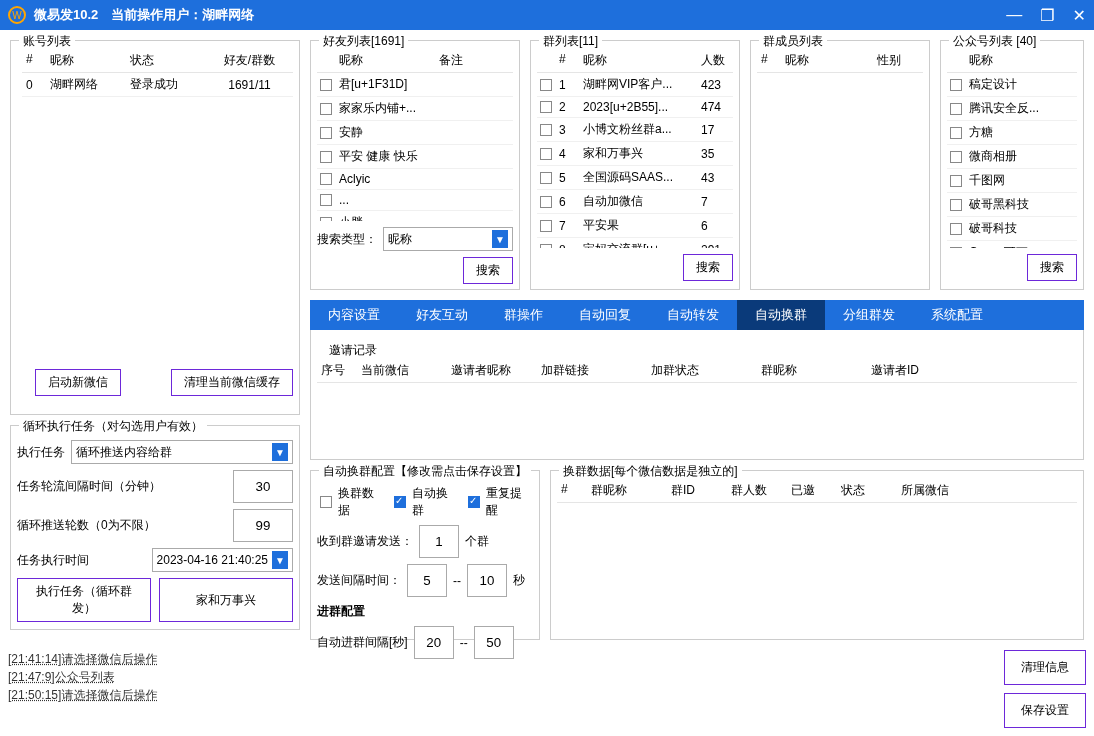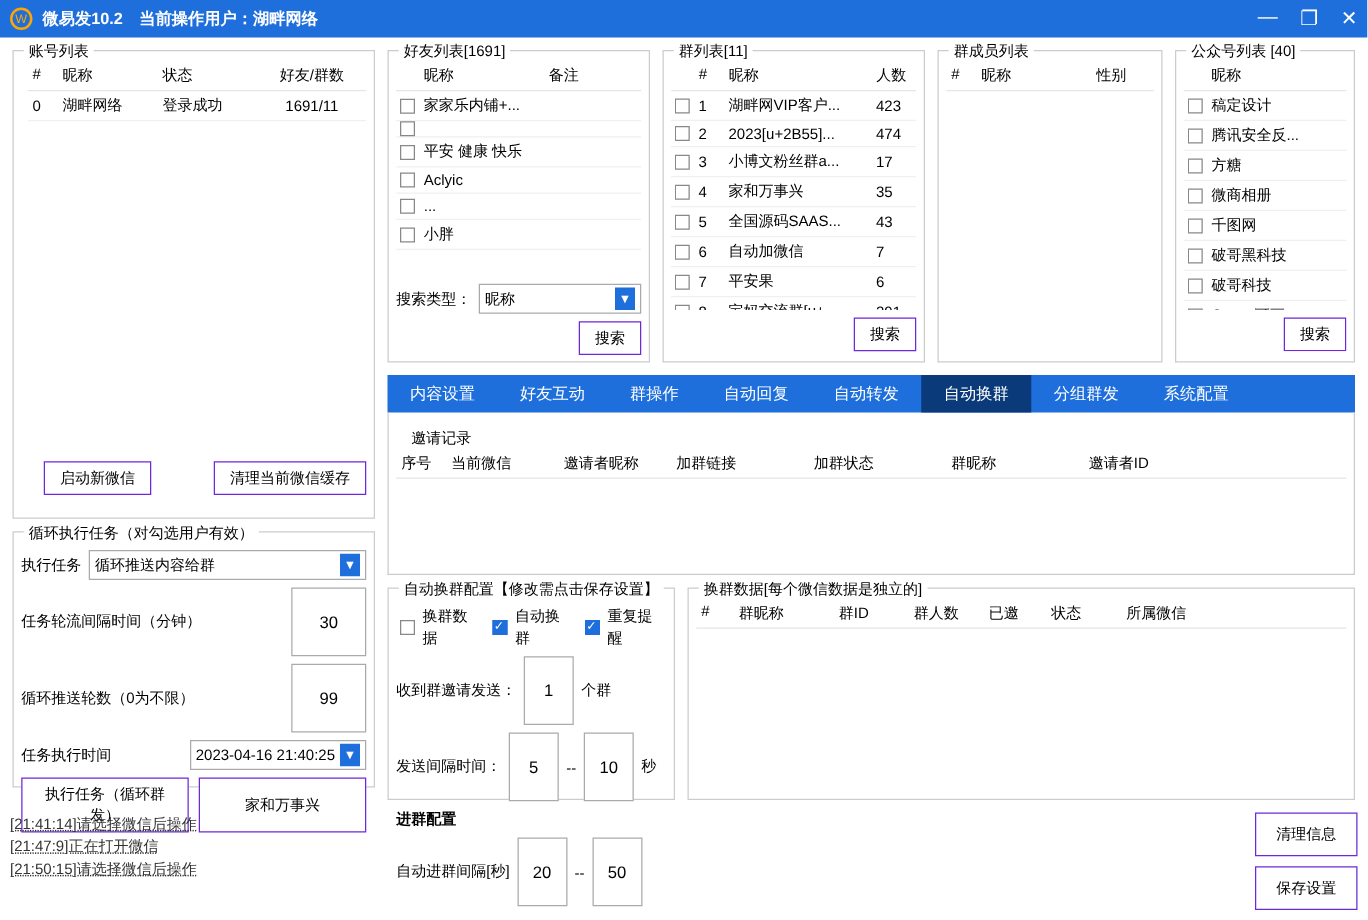--- a/index.html
+++ b/index.html
@@ -23,21 +23,21 @@
 .btn { background: #fff; border: 1px solid #6d28d9; padding: 4px 12px; cursor: pointer; font-size: 12px; }
 .btn-row { display: flex; gap: 8px; margin-top: 6px; }
 .search-area { display: flex; align-items: center; gap: 6px; margin-top: 6px; }
 .combo { border: 1px solid #aaa; padding: 2px 4px; background: #fff; display: flex; align-items: center; }
 .combo-arrow { background: #1e6fdc; color: #fff; width: 16px; height: 18px; display: flex; align-items: center; justify-content: center; font-size: 10px; margin-left: 4px; }
 .tabs { display: flex; background: #1e6fdc; }
 .tab { padding: 6px 18px; color: #fff; cursor: pointer; font-size: 13px; }
 .tab.active { background: #0a3a7a; }
 .invite-panel { border: 1px solid #ccc; margin-top: 0; padding: 8px 6px 6px; position: relative; }
 .form-row { display: flex; align-items: center; gap: 6px; margin: 6px 0; font-size: 12px; }
-.form-row input[type=text] { border: 1px solid #aaa; padding: 19px 4px; text-align: center; width: 40px; }
+.form-row input[type=text] { border: 1px solid #aaa; padding: 8px 4px; text-align: center; width: 40px; }
 .checkbox-inline { display: flex; align-items: center; gap: 3px; }
 .checkbox-inline .chk.checked { background: #1e6fdc; border-color: #1e6fdc; position: relative; }
 .checkbox-inline .chk.checked::after { content: "✓"; color: #fff; font-size: 10px; position: absolute; top: -2px; left: 0; }
 .log-area { position: absolute; bottom: 8px; left: 8px; right: 8px; display: flex; gap: 10px; }
 .log-text { flex: 1; font-size: 12px; color: #333; line-height: 1.5; }
 .log-buttons { display: flex; flex-direction: column; gap: 8px; }
 .exec-panel input.wide { width: 140px; text-align: left; padding-left: 4px; }
 .dotted { text-decoration: underline dotted; }
 </style>
 </head>
@@ -116,24 +116,29 @@
       <div class="panel" style="width:210px;height:250px;">
         <div class="panel-title">好友列表[1691]</div>
         <div class="table-head">
           <div class="th" style="width:18px"></div>
           <div class="th" style="width:100px">昵称</div>
           <div class="th" style="flex:1">备注</div>
         </div>
         <div id="friends-body" class="table-body" style="height:148px">
             <div class="row">
               <div class="chk"></div>
+              <div class="td" style="flex:1">君[u+1F31D]</div>
+            </div>
+            <div class="row">
+              <div class="chk"></div>
               <div class="td" style="flex:1">家家乐内铺+...</div>
             </div>
             <div class="row">
               <div class="chk"></div>
+              <div class="td" style="flex:1">安静</div>
             </div>
             <div class="row">
               <div class="chk"></div>
               <div class="td" style="flex:1">平安 健康 快乐</div>
             </div>
             <div class="row">
               <div class="chk"></div>
               <div class="td" style="flex:1">Aclyic</div>
             </div>
             <div class="row">
@@ -348,18 +353,18 @@
             <div class="th" style="width:50px">已邀</div>
             <div class="th" style="width:60px">状态</div>
             <div class="th" style="width:100px">所属微信</div>
           </div>
       </div>
     </div>
   </div>
 </div>
 
 <div class="log-area">
-  <div class="log-text" id="log-text"><span class="dotted">[21:41:14]请选择微信后操作</span><br><span class="dotted">[21:47:9]正在打开微信</span><br><span class="dotted">[21:50:15]请选择微信后操作</span></div>
+  <div class="log-text" id="log-text"><span class="dotted">[21:41:14]请选择微信后操作</span><br><span class="dotted">[21:47:9]公众号列表</span><br><span class="dotted">[21:50:15]请选择微信后操作</span></div>
   <div class="log-buttons">
     <button class="btn" style="padding:8px 16px">清理信息</button>
     <button class="btn" style="padding:8px 16px">保存设置</button>
   </div>
 </div>
 
 </body></html>

